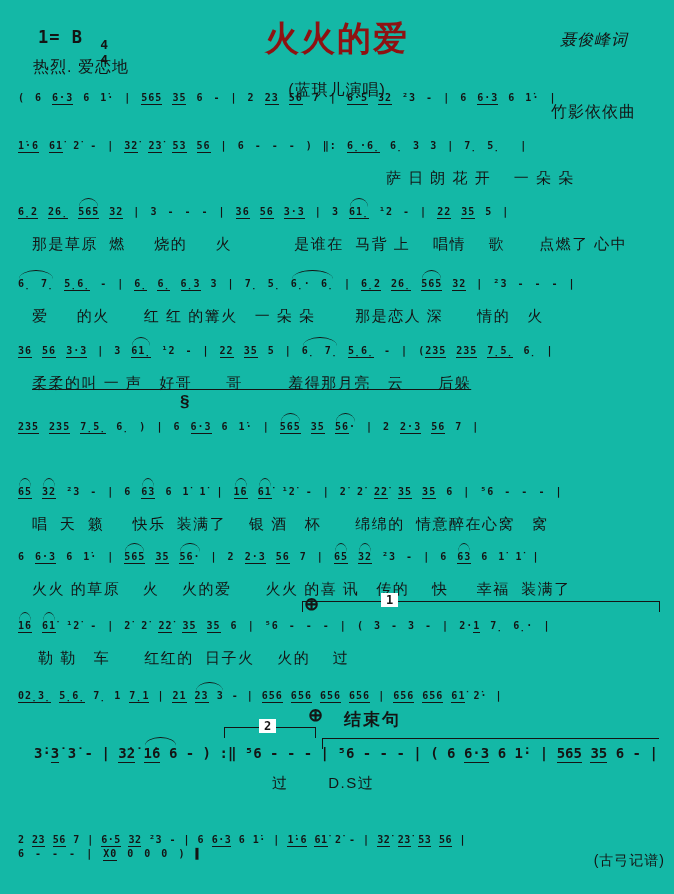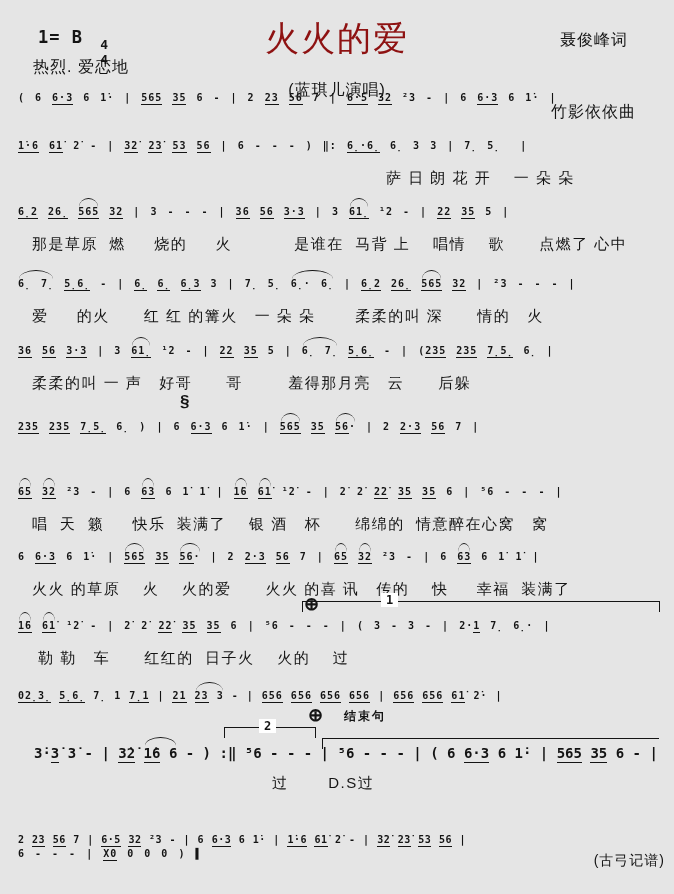--- a/index.html
+++ b/index.html
@@ -1,27 +1,27 @@
 <!DOCTYPE html>
 <html><head>
 <meta charset="utf-8">
 <style>
   html,body{margin:0;padding:0;background:#fff;}
   .sheet{
-    position:relative;width:674px;height:894px;background:#e5e5e5;overflow:hidden;
+    position:relative;width:674px;height:894px;background:#14b8a6;overflow:hidden;
     font-family:"Liberation Sans",sans-serif;color:#141414;
   }
   
   .keyline{position:absolute;left:38px;top:27px;font:bold 17px "DejaVu Sans Mono",monospace;letter-spacing:1px;}
   .meter{display:inline-flex;flex-direction:column;vertical-align:-6px;margin-left:6px;line-height:1;}
   .meter i{font-style:normal;font:bold 13px "DejaVu Sans Mono",monospace;text-align:center;}
   .tempo{position:absolute;left:33px;top:57px;font-size:16px;letter-spacing:1px;}
-  .title{position:absolute;left:0;right:0;top:16px;margin:0;text-align:center;font-size:34px;font-weight:normal;letter-spacing:2px;}
+  .title{position:absolute;left:0;right:0;top:16px;margin:0;text-align:center;font-size:34px;font-weight:bold;letter-spacing:2px;}
   .subtitle{position:absolute;left:0;right:0;top:58px;text-align:center;font-size:16px;letter-spacing:1px;margin-top:22px;}
-  .credit-lyr{position:absolute;right:46px;top:30px;font-size:16px;letter-spacing:1px;}
+  .credit-lyr{position:absolute;right:46px;top:30px;font-size:16px;letter-spacing:1px;font-style:italic;}
   .credit-cmp{position:absolute;right:38px;top:58px;font-size:16px;letter-spacing:1px;margin-top:44px;}
   
   .system{position:absolute;left:18px;right:6px;height:62px;}
   .notes{
     font-family:"DejaVu Sans Mono",monospace;font-weight:bold;font-size:10px;
     letter-spacing:1px;word-spacing:3px;white-space:pre;height:24px;overflow:visible;
   }
   .u{border-bottom:1.6px solid #141414;padding-bottom:1px;}
   .arc{position:relative;display:inline-block;}
   .arc::before{
@@ -30,21 +30,21 @@
   }
   .lyrics{position:absolute;left:0;right:0;top:29px;font-size:15px;letter-spacing:1.5px;white-space:pre;}
   .sys10 .notes{word-spacing:1px;}
   .sys11 .notes{letter-spacing:0;word-spacing:0;font-size:14px;}
   .sys12 .notes{letter-spacing:.5px;word-spacing:1px;}
   
   .segno{position:absolute;left:180px;top:392px;font-size:17px;font-weight:bold;}
   .coda{position:absolute;font-size:18px;font-weight:bold;line-height:1;}
   .coda1{left:304px;top:595px;}
   .coda2{left:308px;top:706px;}
-  .ending-label{position:absolute;left:344px;top:708px;font-size:12px;font-weight:bold;letter-spacing:2px;}
+  .ending-label{position:absolute;left:344px;top:708px;font-size:17px;font-weight:bold;letter-spacing:2px;}
   .volta{position:absolute;height:10px;border-top:1.7px solid #141414;}
   .volta.ticks-lr{border-left:1.7px solid #141414;border-right:1.7px solid #141414;}
   .volta.tick-l{border-left:1.7px solid #141414;}
   .volta1{left:302px;top:601px;width:356px;}
   .volta2{left:224px;top:727px;width:90px;}
   .longbracket{left:322px;top:738px;width:336px;}
   .volta-num{position:absolute;top:-9px;background:#fff;padding:0 5px;font:bold 12px "DejaVu Sans Mono",monospace;}
   .volta1 .volta-num{left:78px;}
   .volta2 .volta-num{left:34px;}
   .tailnote{position:absolute;left:505px;top:852px;width:160px;font-size:14px;letter-spacing:1px;text-align:right;}
@@ -74,25 +74,25 @@
       <div class="system sys2" style="top: 140px;">
         <div class="notes"><span class="u">1̇·6</span> <span class="u">61̇</span> 2̇ - | <span class="u">3̇2̇</span> <span class="u">2̇3̇</span> <span class="u">53</span> <span class="u">56</span> | 6 - - - ) ‖: <span class="u">6̣·6̣</span> 6̣ 3 3 | 7̣ 5̣  |</div>
         <div class="lyrics" style="padding-left: 368px;">萨 日 朗 花 开    一 朵 朵</div>
       </div>
       <div class="system sys3" style="top: 206px;">
         <div class="notes"><span class="u">6̣2</span> <span class="u">26̣</span> <span class="arc"><span class="u">565</span></span> <span class="u">32</span> | 3 - - - | <span class="u">36</span> <span class="u">56</span> <span class="u">3·3</span> | 3 <span class="arc"><span class="u">61̣</span></span> ¹2 - | <span class="u">22</span> <span class="u">35</span> 5 |</div>
         <div class="lyrics" style="padding-left: 14px;">那是草原  燃     烧的     火           是谁在  马背 上    唱情    歌      点燃了 心中</div>
       </div>
       <div class="system sys4" style="top: 278px;">
         <div class="notes"><span class="arc">6̣ 7̣</span> <span class="u">5̣6̣</span> - | <span class="u">6̣</span> <span class="u">6̣</span> <span class="u">6̣3</span> 3 | 7̣ 5̣ <span class="arc">6̣· 6̣</span> | <span class="u">6̣2</span> <span class="u">26̣</span> <span class="arc"><span class="u">565</span></span> <span class="u">32</span> | ²3 - - - |</div>
-        <div class="lyrics" style="padding-left: 14px;">爱     的火      红 红 的篝火   一 朵 朵       柔柔的叫 深      情的   火</div>
+        <div class="lyrics" style="padding-left: 14px;">爱     的火      红 红 的篝火   一 朵 朵       那是恋人 深      情的   火</div>
       </div>
       <div class="system sys5" style="top: 345px;">
         <div class="notes"><span class="u">36</span> <span class="u">56</span> <span class="u">3·3</span> | 3 <span class="arc"><span class="u">61̣</span></span> ¹2 - | <span class="u">22</span> <span class="u">35</span> 5 | <span class="arc">6̣ 7̣</span> <span class="u">5̣6̣</span> - | (<span class="u">235</span> <span class="u">235</span> <span class="u">7̣5̣</span> 6̣ |</div>
-        <div class="lyrics" style="padding-left: 14px;">柔柔的叫 一 声   好哥      哥        羞得那月亮   云      后躲</div>
+        <div class="lyrics" style="padding-left: 14px; text-decoration: underline;">柔柔的叫 一 声   好哥      哥        羞得那月亮   云      后躲</div>
       </div>
       <div class="system sys6" style="top: 421px;">
         <div class="notes"><span class="u">235</span> <span class="u">235</span> <span class="u">7̣5̣</span> 6̣ ) | 6 <span class="u">6·3</span> 6 1̇· | <span class="arc"><span class="u">565</span></span> <span class="u">35</span> <span class="arc"><span class="u">56</span>·</span> | 2 <span class="u">2·3</span> <span class="u">56</span> 7 |</div>
       </div>
       <div class="system sys7" style="top: 486px;">
         <div class="notes"><span class="arc"><span class="u">65</span></span> <span class="arc"><span class="u">32</span></span> ²3 - | 6 <span class="arc"><span class="u">63</span></span> 6 1̇ 1̇ | <span class="arc"><span class="u">1̇6</span></span> <span class="arc"><span class="u">61̇</span></span> ¹2̇ - | 2̇ 2̇ <span class="u">2̇2̇</span> <span class="u">3̇5</span> <span class="u">35</span> 6 | ⁵6 - - - |</div>
         <div class="lyrics" style="padding-left: 14px;">唱  天  籁     快乐  装满了    银 酒   杯      绵绵的  情意醉在心窝   窝</div>
       </div>
       <div class="system sys8" style="top: 551px;">
         <div class="notes">6 <span class="u">6·3</span> 6 1̇· | <span class="arc"><span class="u">565</span></span> <span class="u">35</span> <span class="arc"><span class="u">56</span>·</span> | 2 <span class="u">2·3</span> <span class="u">56</span> 7 | <span class="arc"><span class="u">65</span></span> <span class="arc"><span class="u">32</span></span> ²3 - | 6 <span class="arc"><span class="u">63</span></span> 6 1̇ 1̇ |</div>

